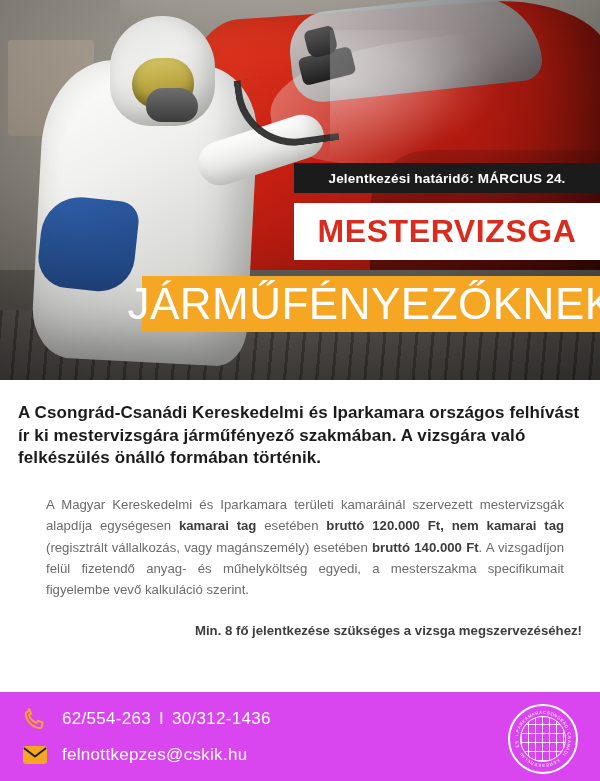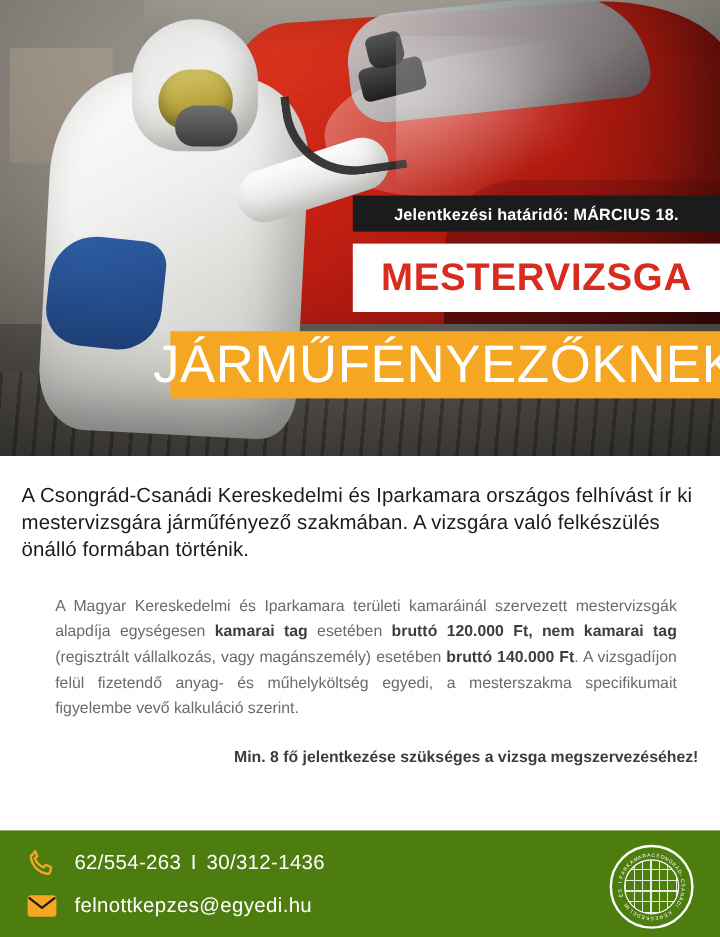--- a/index.html
+++ b/index.html
@@ -256,21 +256,21 @@
     width: 600px;
     height: 312px;
     background: #ffffff;
     padding: 22px 18px 0 18px;
     box-sizing: border-box;
   }
   .lead {
     margin: 0 0 24px 0;
     color: #1b1b1b;
     font-size: 17px;
-    font-weight: normal;
+    font-weight: bold;
     line-height: 1.33;
     letter-spacing: .1px;
   }
   .para {
     margin: 0 18px 0 28px;
     color: #6b6b6b;
     font-size: 13.2px;
     line-height: 1.62;
     text-align: justify;
   }
@@ -285,21 +285,21 @@
     font-weight: bold;
   }
 
   
   .footer {
     position: absolute;
     left: 0;
     top: 692px;
     width: 600px;
     height: 89px;
-    background: #4d7c0f;
+    background: #d946ef;
     color: #ffffff;
   }
   .footer-rows {
     position: absolute;
     left: 18px;
     top: 10px;
     width: 430px;
   }
   .footer-row {
     display: flex;
@@ -384,21 +384,21 @@
     <div class="painter-visor"></div>
     <div class="painter-mask"></div>
     <div class="painter-arm"></div>
     <div class="spray-hose"></div>
     <div class="spray-gun"></div>
     <div class="spray-gun-cup"></div>
     <div class="mist"></div>
     <div class="vignette"></div>
 
     <div class="deadline-band">
-      <span>Jelentkezési határidő: MÁRCIUS 18.</span>
+      <span>Jelentkezési határidő: MÁRCIUS 24.</span>
     </div>
 
     <div class="title-band">
       <span>MESTERVIZSGA</span>
     </div>
 
     <div class="subtitle-band">
       <span>JÁRMŰFÉNYEZŐKNEK</span>
     </div>
   </div>
@@ -425,21 +425,21 @@
         <span class="footer-text">30/312-1436</span>
       </div>
 
       <div class="footer-row">
         <span class="footer-icon">
           <svg width="26" height="22" viewBox="0 0 26 22">
             <rect x="1" y="2" width="24" height="18" rx="3" fill="#f5a623"></rect>
             <path d="M2.5 4.5 13 12.5 23.5 4.5" fill="none" stroke="#1b1b1b" stroke-width="1.8" stroke-linecap="round" stroke-linejoin="round"></path>
           </svg>
         </span>
-        <span class="footer-text">felnottkepzes@egyedi.hu</span>
+        <span class="footer-text">felnottkepzes@cskik.hu</span>
       </div>
 
     </div>
 
     <div class="logo">
       <div class="logo-inner"></div>
       <div class="logo-ring-text" id="logoRing">
           <span style="transform: rotate(-90deg) translate(29px) rotate(90deg);">C</span>
           <span style="transform: rotate(-81.6279deg) translate(29px) rotate(90deg);">S</span>
           <span style="transform: rotate(-73.2558deg) translate(29px) rotate(90deg);">O</span>

